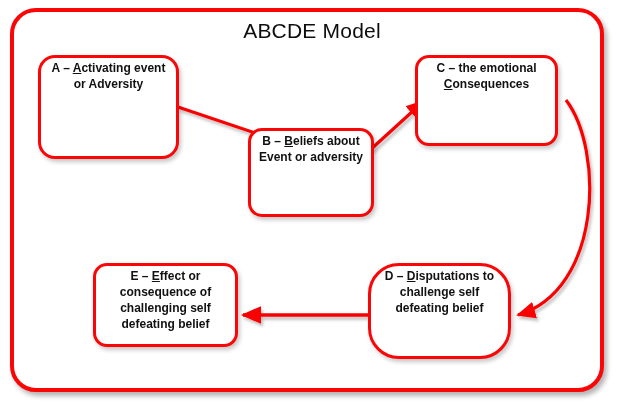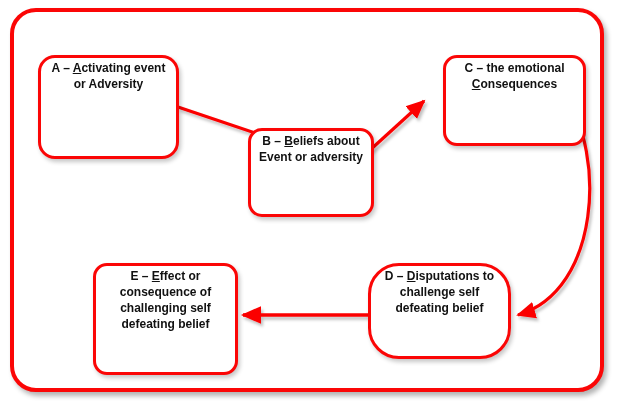--- a/index.html
+++ b/index.html
@@ -55,41 +55,42 @@
     font-weight: 600;
     color: #111111;
     line-height: 1.34;
     padding: 2px 6px;
     box-shadow: 2px 3px 4px rgba(0,0,0,0.22);
     z-index: 3;
   }
   .node .u { text-decoration: underline; }
   #node-a { left: 38px;  top: 55px;  width: 141px; height: 104px; border-radius: 17px; }
   #node-b { left: 248px; top: 128px; width: 126px; height: 89px;  }
-  #node-c { left: 443px; top: 55px;  width: 143px; height: 91px;  }
+  #node-c { left: 415px; top: 55px;  width: 143px; height: 91px;  }
   #node-d { left: 368px; top: 263px; width: 143px; height: 96px; border-radius: 31px;  }
-  #node-e { left: 93px;  top: 263px; width: 145px; height: 112px;  }
+  #node-e { left: 93px;  top: 263px; width: 145px; height: 84px;  }
 
   
   #connectors {
     position: absolute;
     left: 0; top: 0;
     width: 624px; height: 413px;
     z-index: 2;
     pointer-events: none;
   }
   .conn-hit { pointer-events: all; }
 </style>
 </head>
 <body>
 
 <div id="canvas">
 
   <div id="outer-frame"></div>
 
+  <div id="diagram-title">ABCDE Model</div>
 
   <svg id="connectors" viewBox="0 0 624 413" width="624" height="413" xmlns="http://www.w3.org/2000/svg">
     <defs>
       <marker id="arrowhead" markerWidth="7" markerHeight="7" refX="5.4" refY="3" orient="auto" markerUnits="strokeWidth">
         <path d="M0,0.35 L6,3 L0,5.65 Z" fill="#fb0606"></path>
       </marker>
       <filter id="softshadow" x="-20%" y="-20%" width="150%" height="150%">
         <feDropShadow dx="2" dy="3" stdDeviation="1.4" flood-color="#000000" flood-opacity="0.25"></feDropShadow>
       </filter>
     </defs>

